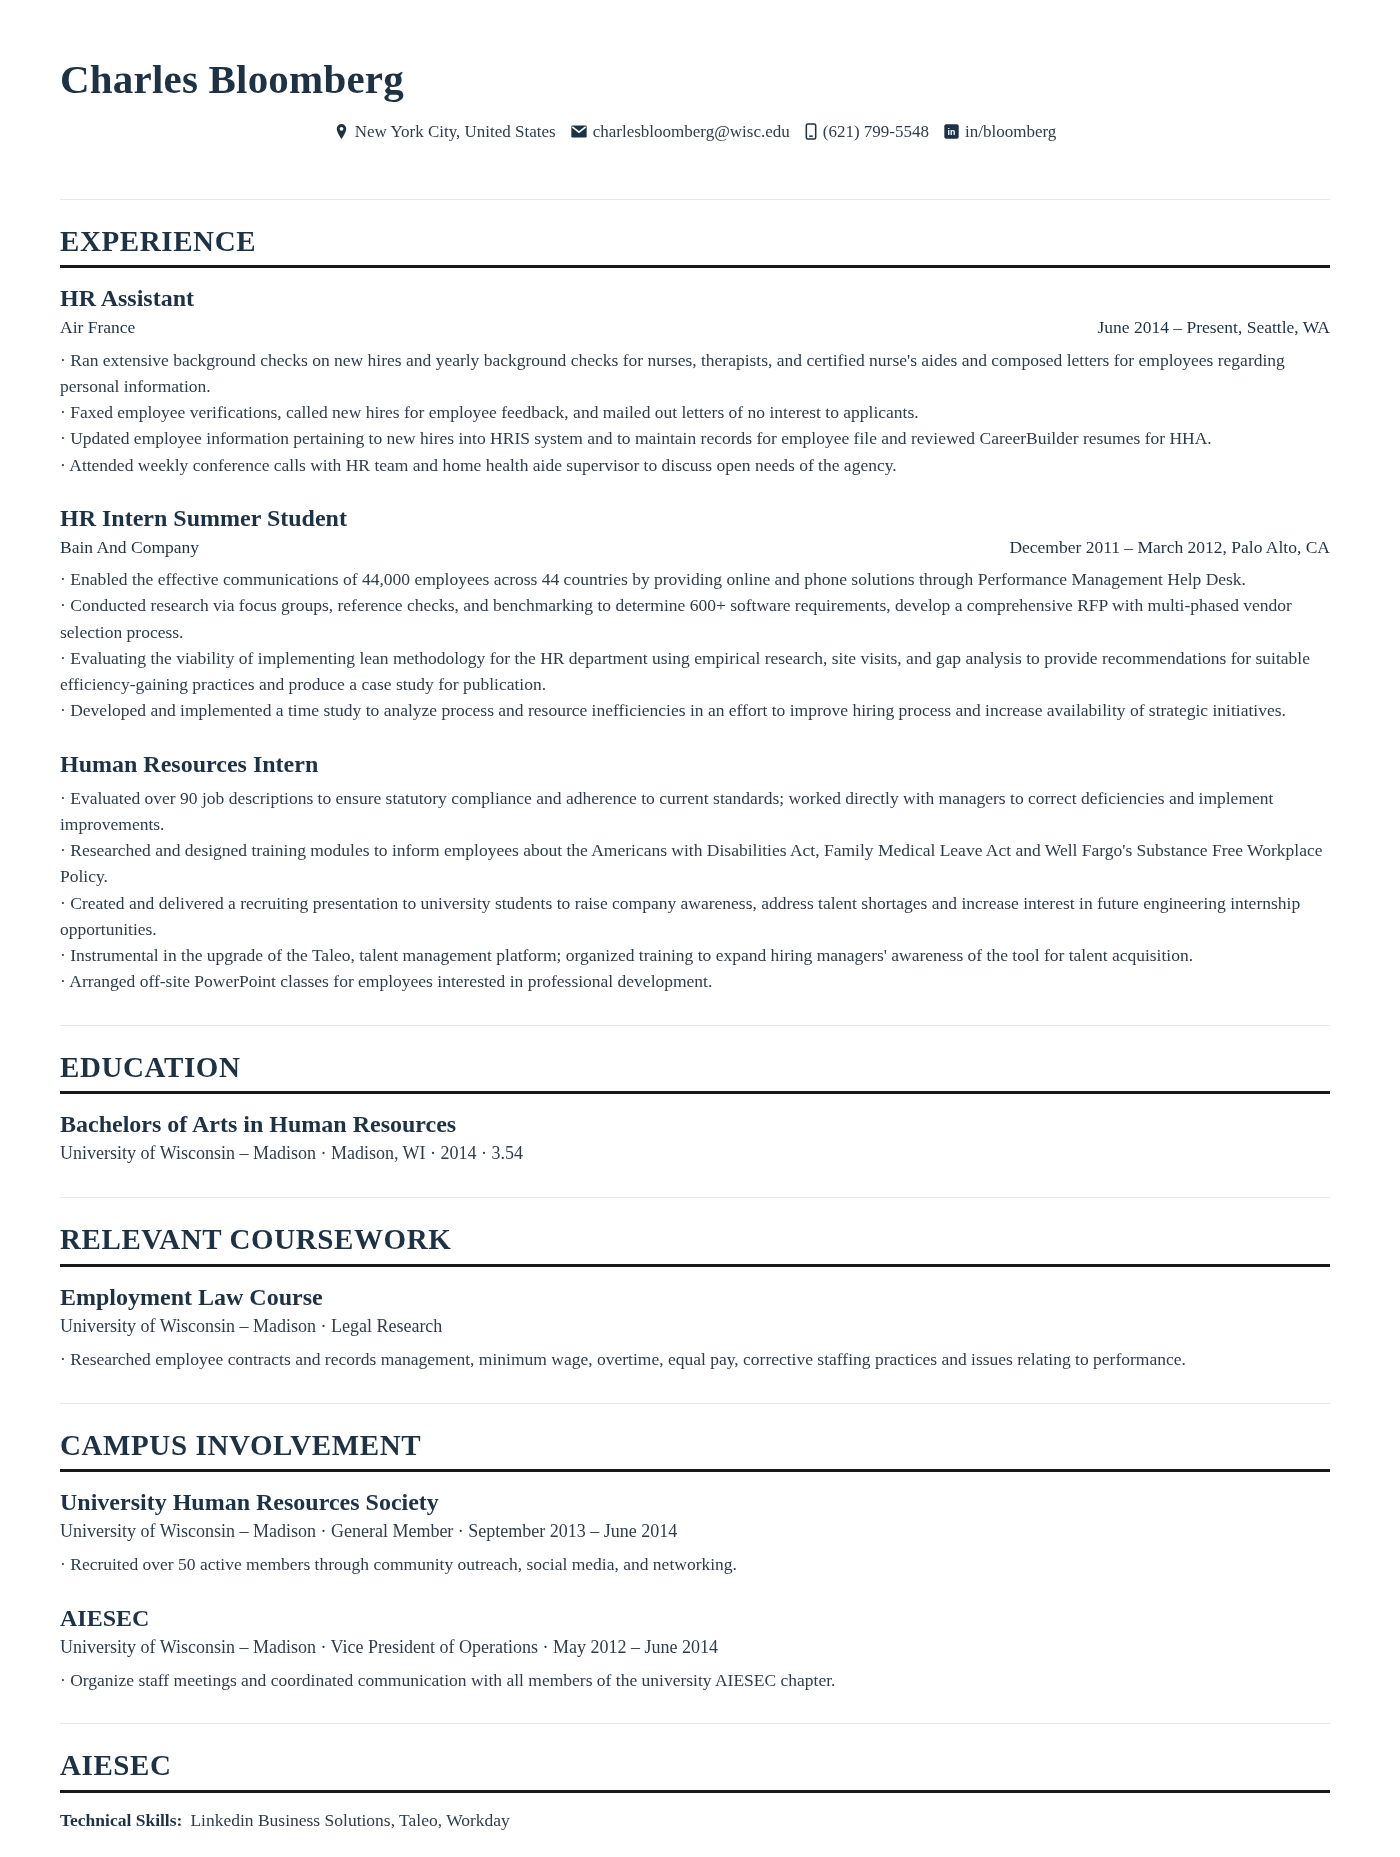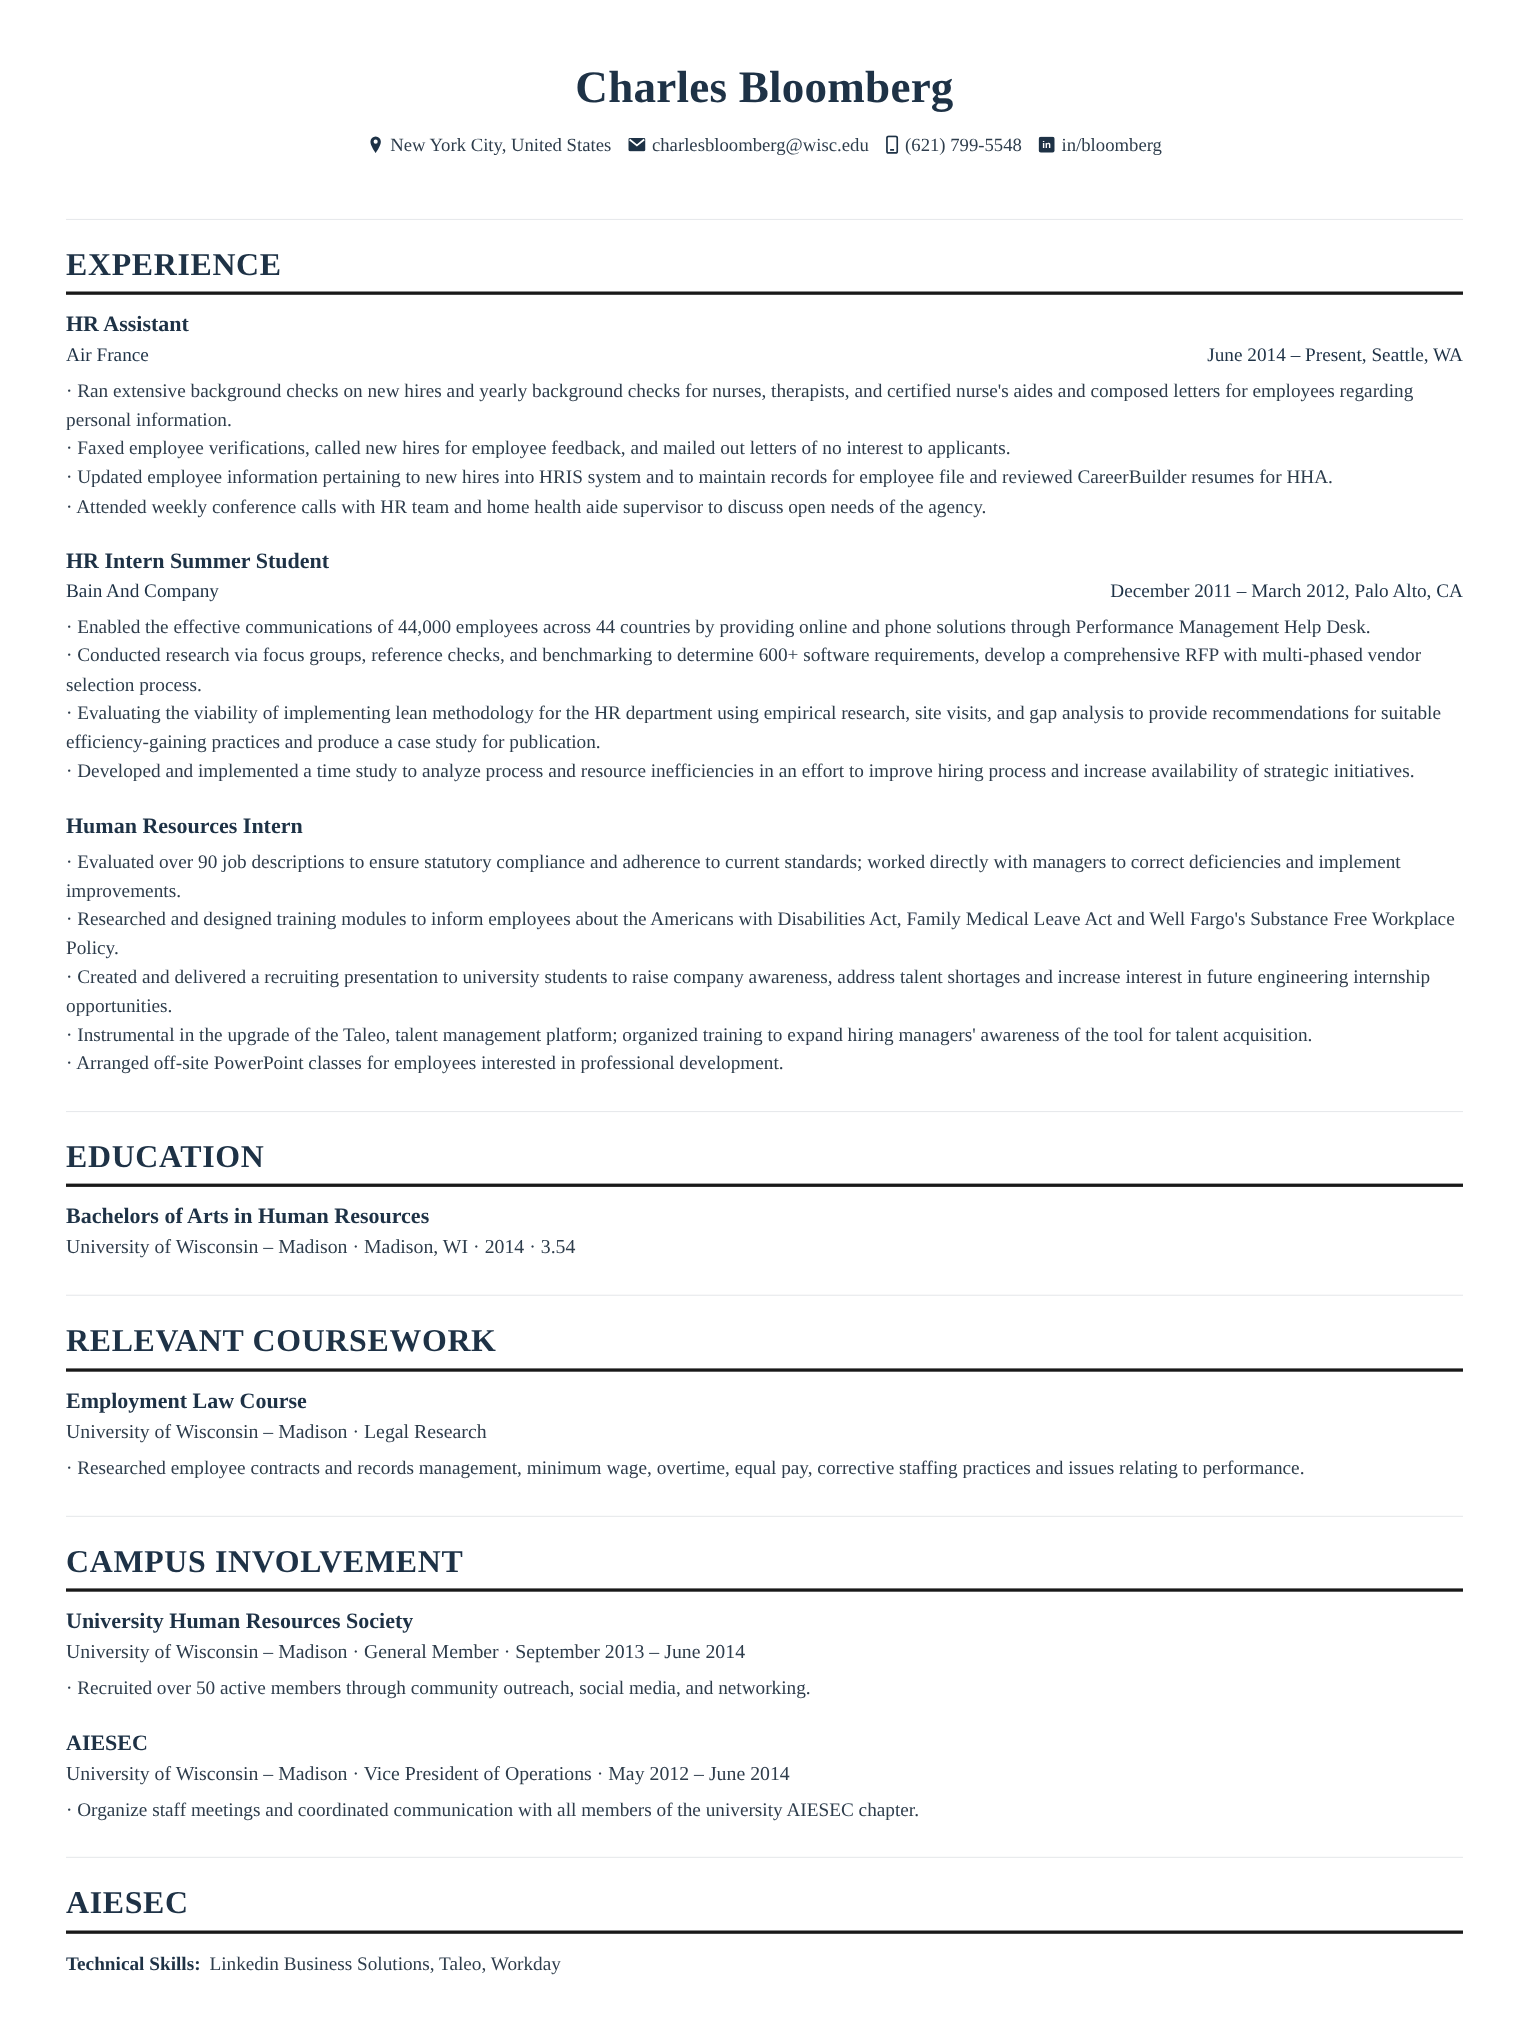--- a/index.html
+++ b/index.html
@@ -18,21 +18,20 @@
     background:var(--page-bg);
     padding:46px 70px 40px 60px;
     font-family:"Liberation Serif","DejaVu Serif",serif;
     font-size:17.5px;
     line-height:1.5;
     color:var(--body);
   }
   
   .name{
     margin:10px 0 16px;
-    text-align:center;
     font-size:41px;
     line-height:1.15;
     font-weight:700;
     color:var(--heading);
     letter-spacing:.2px;
   }
   .contact{
     display:flex;
     justify-content:center;
     align-items:flex-start;
@@ -57,21 +56,21 @@
     font-weight:700;
     letter-spacing:.6px;
     color:var(--heading);
     border-bottom:3px solid var(--rule-dark);
     padding-bottom:7px;
   }
   .entry{margin-top:25px;}
   .entry.first{margin-top:15px;}
   .role{
     margin:0;
-    font-size:20px;
+    font-size:24px;
     line-height:1.25;
     font-weight:700;
     color:var(--heading);
   }
   .subrow{
     display:flex;
     justify-content:space-between;
     align-items:baseline;
     gap:20px;
     margin-top:1px;

